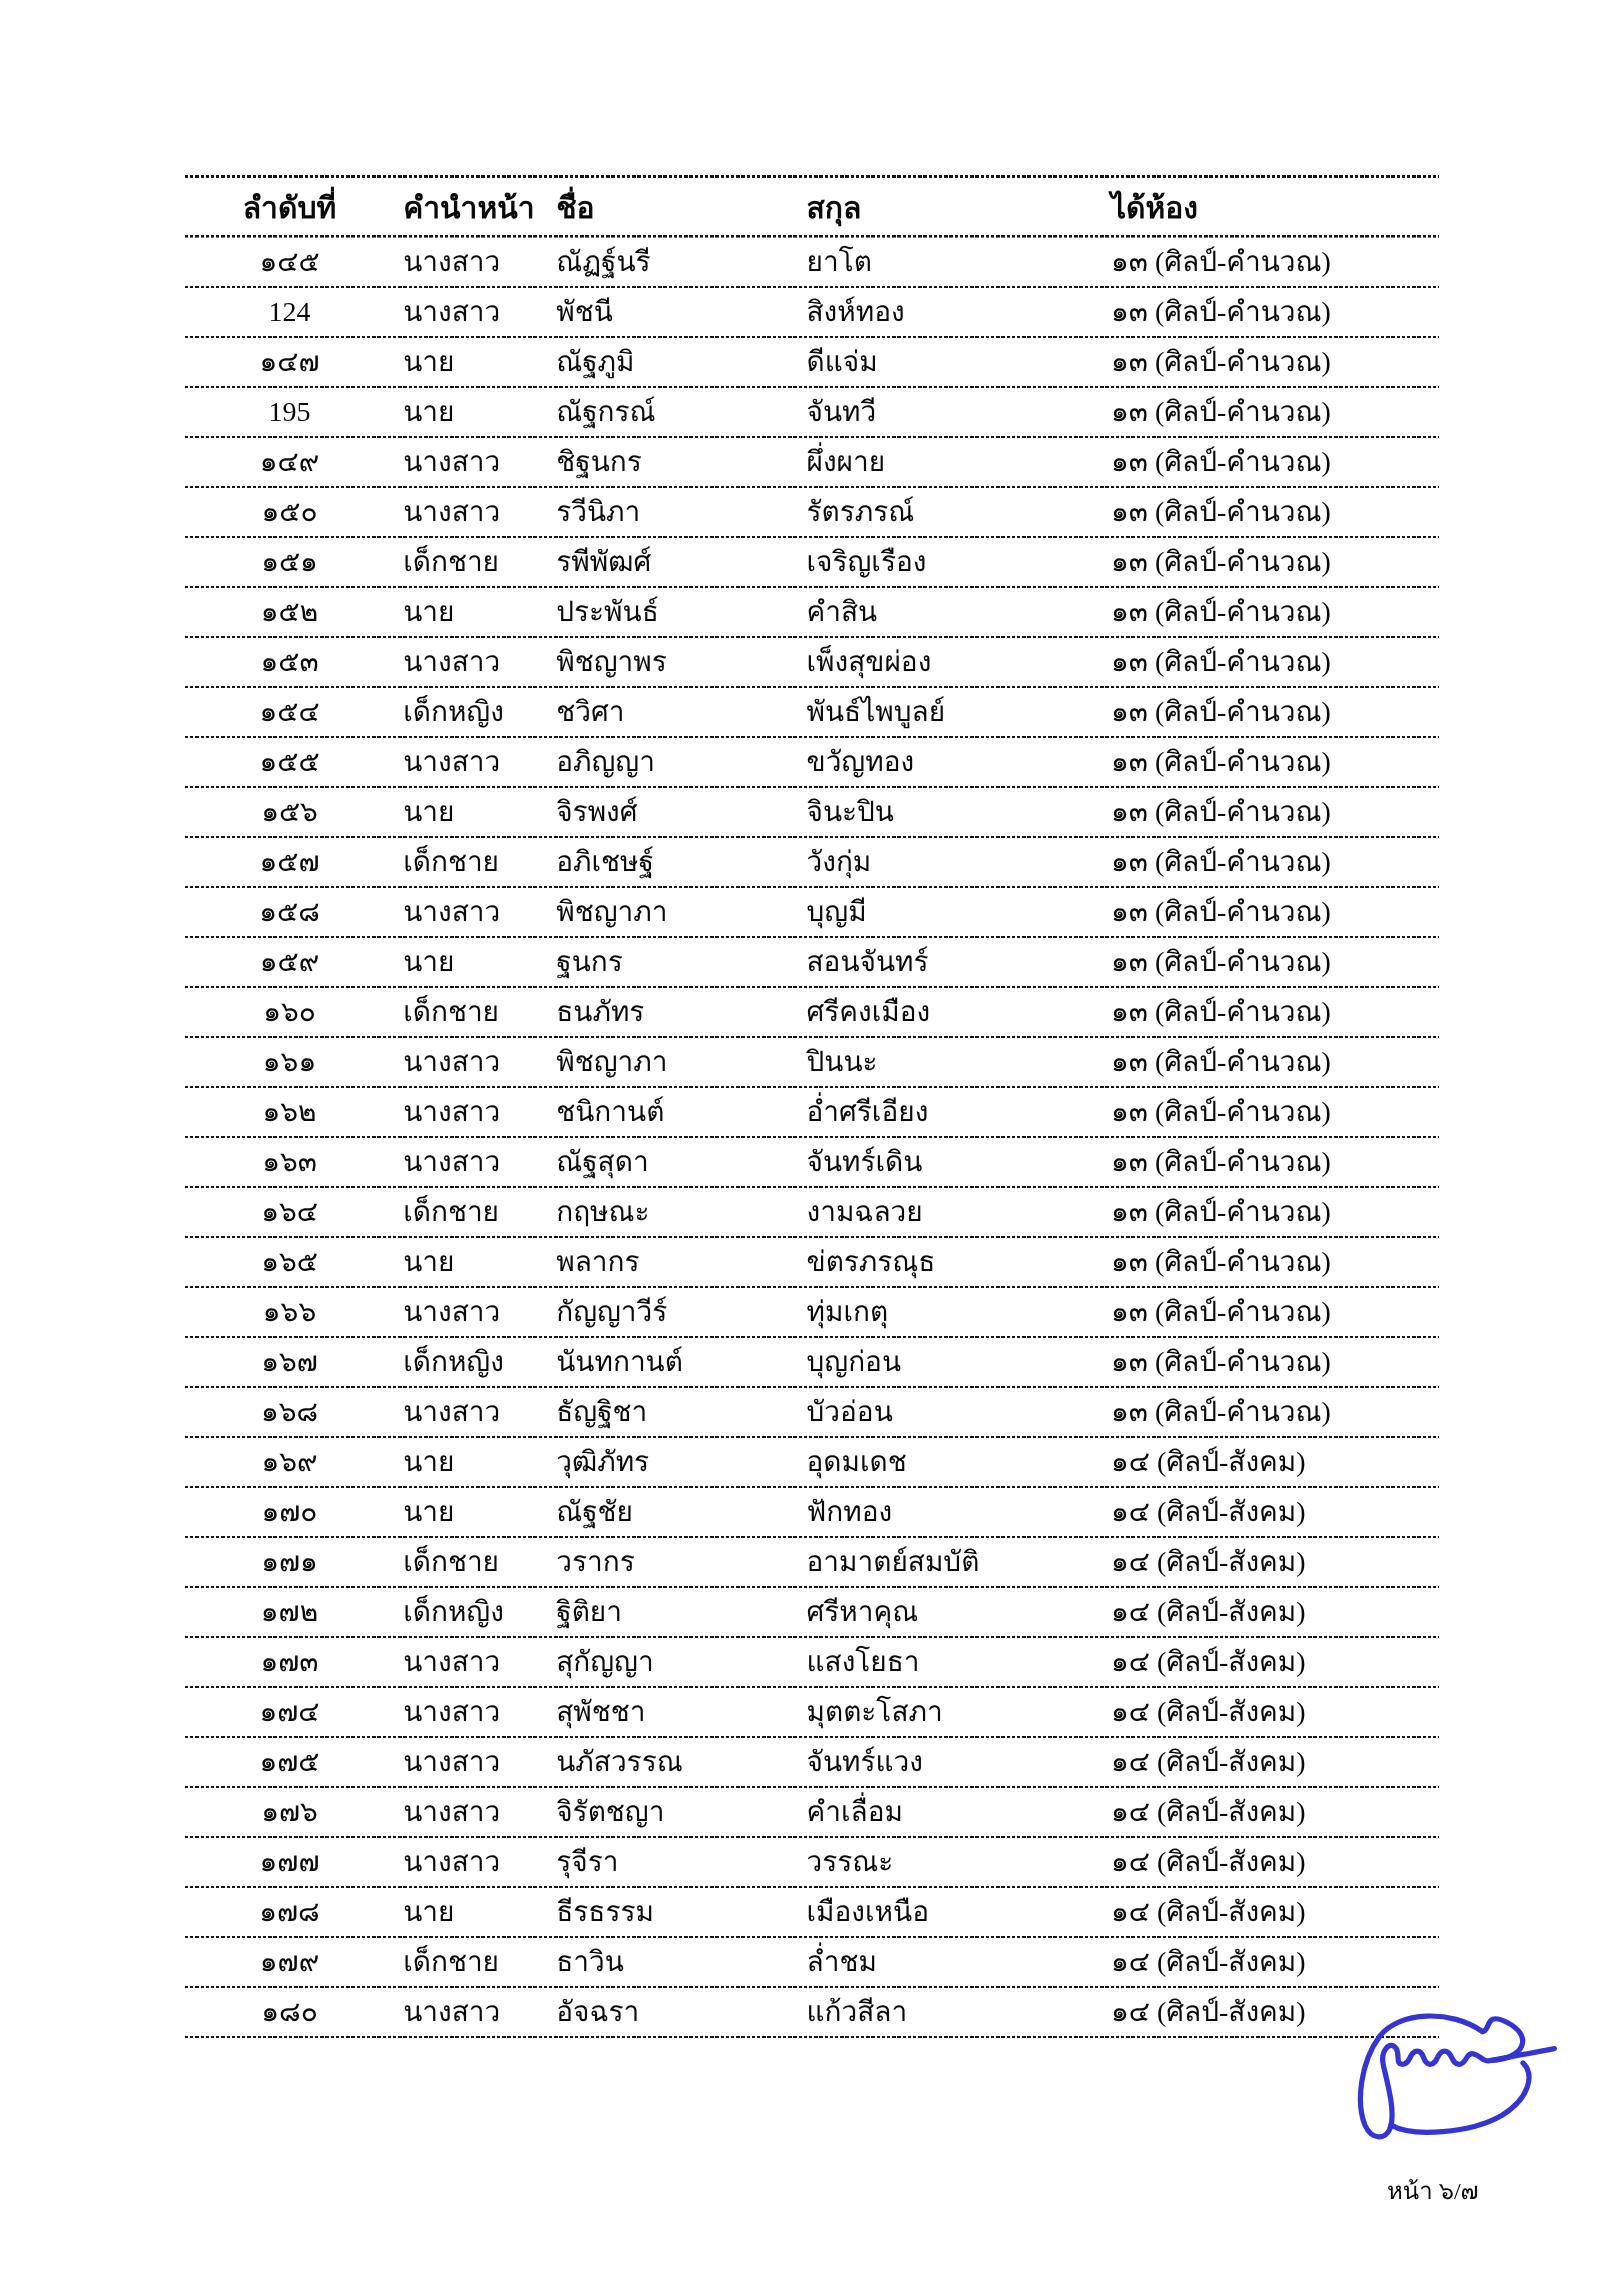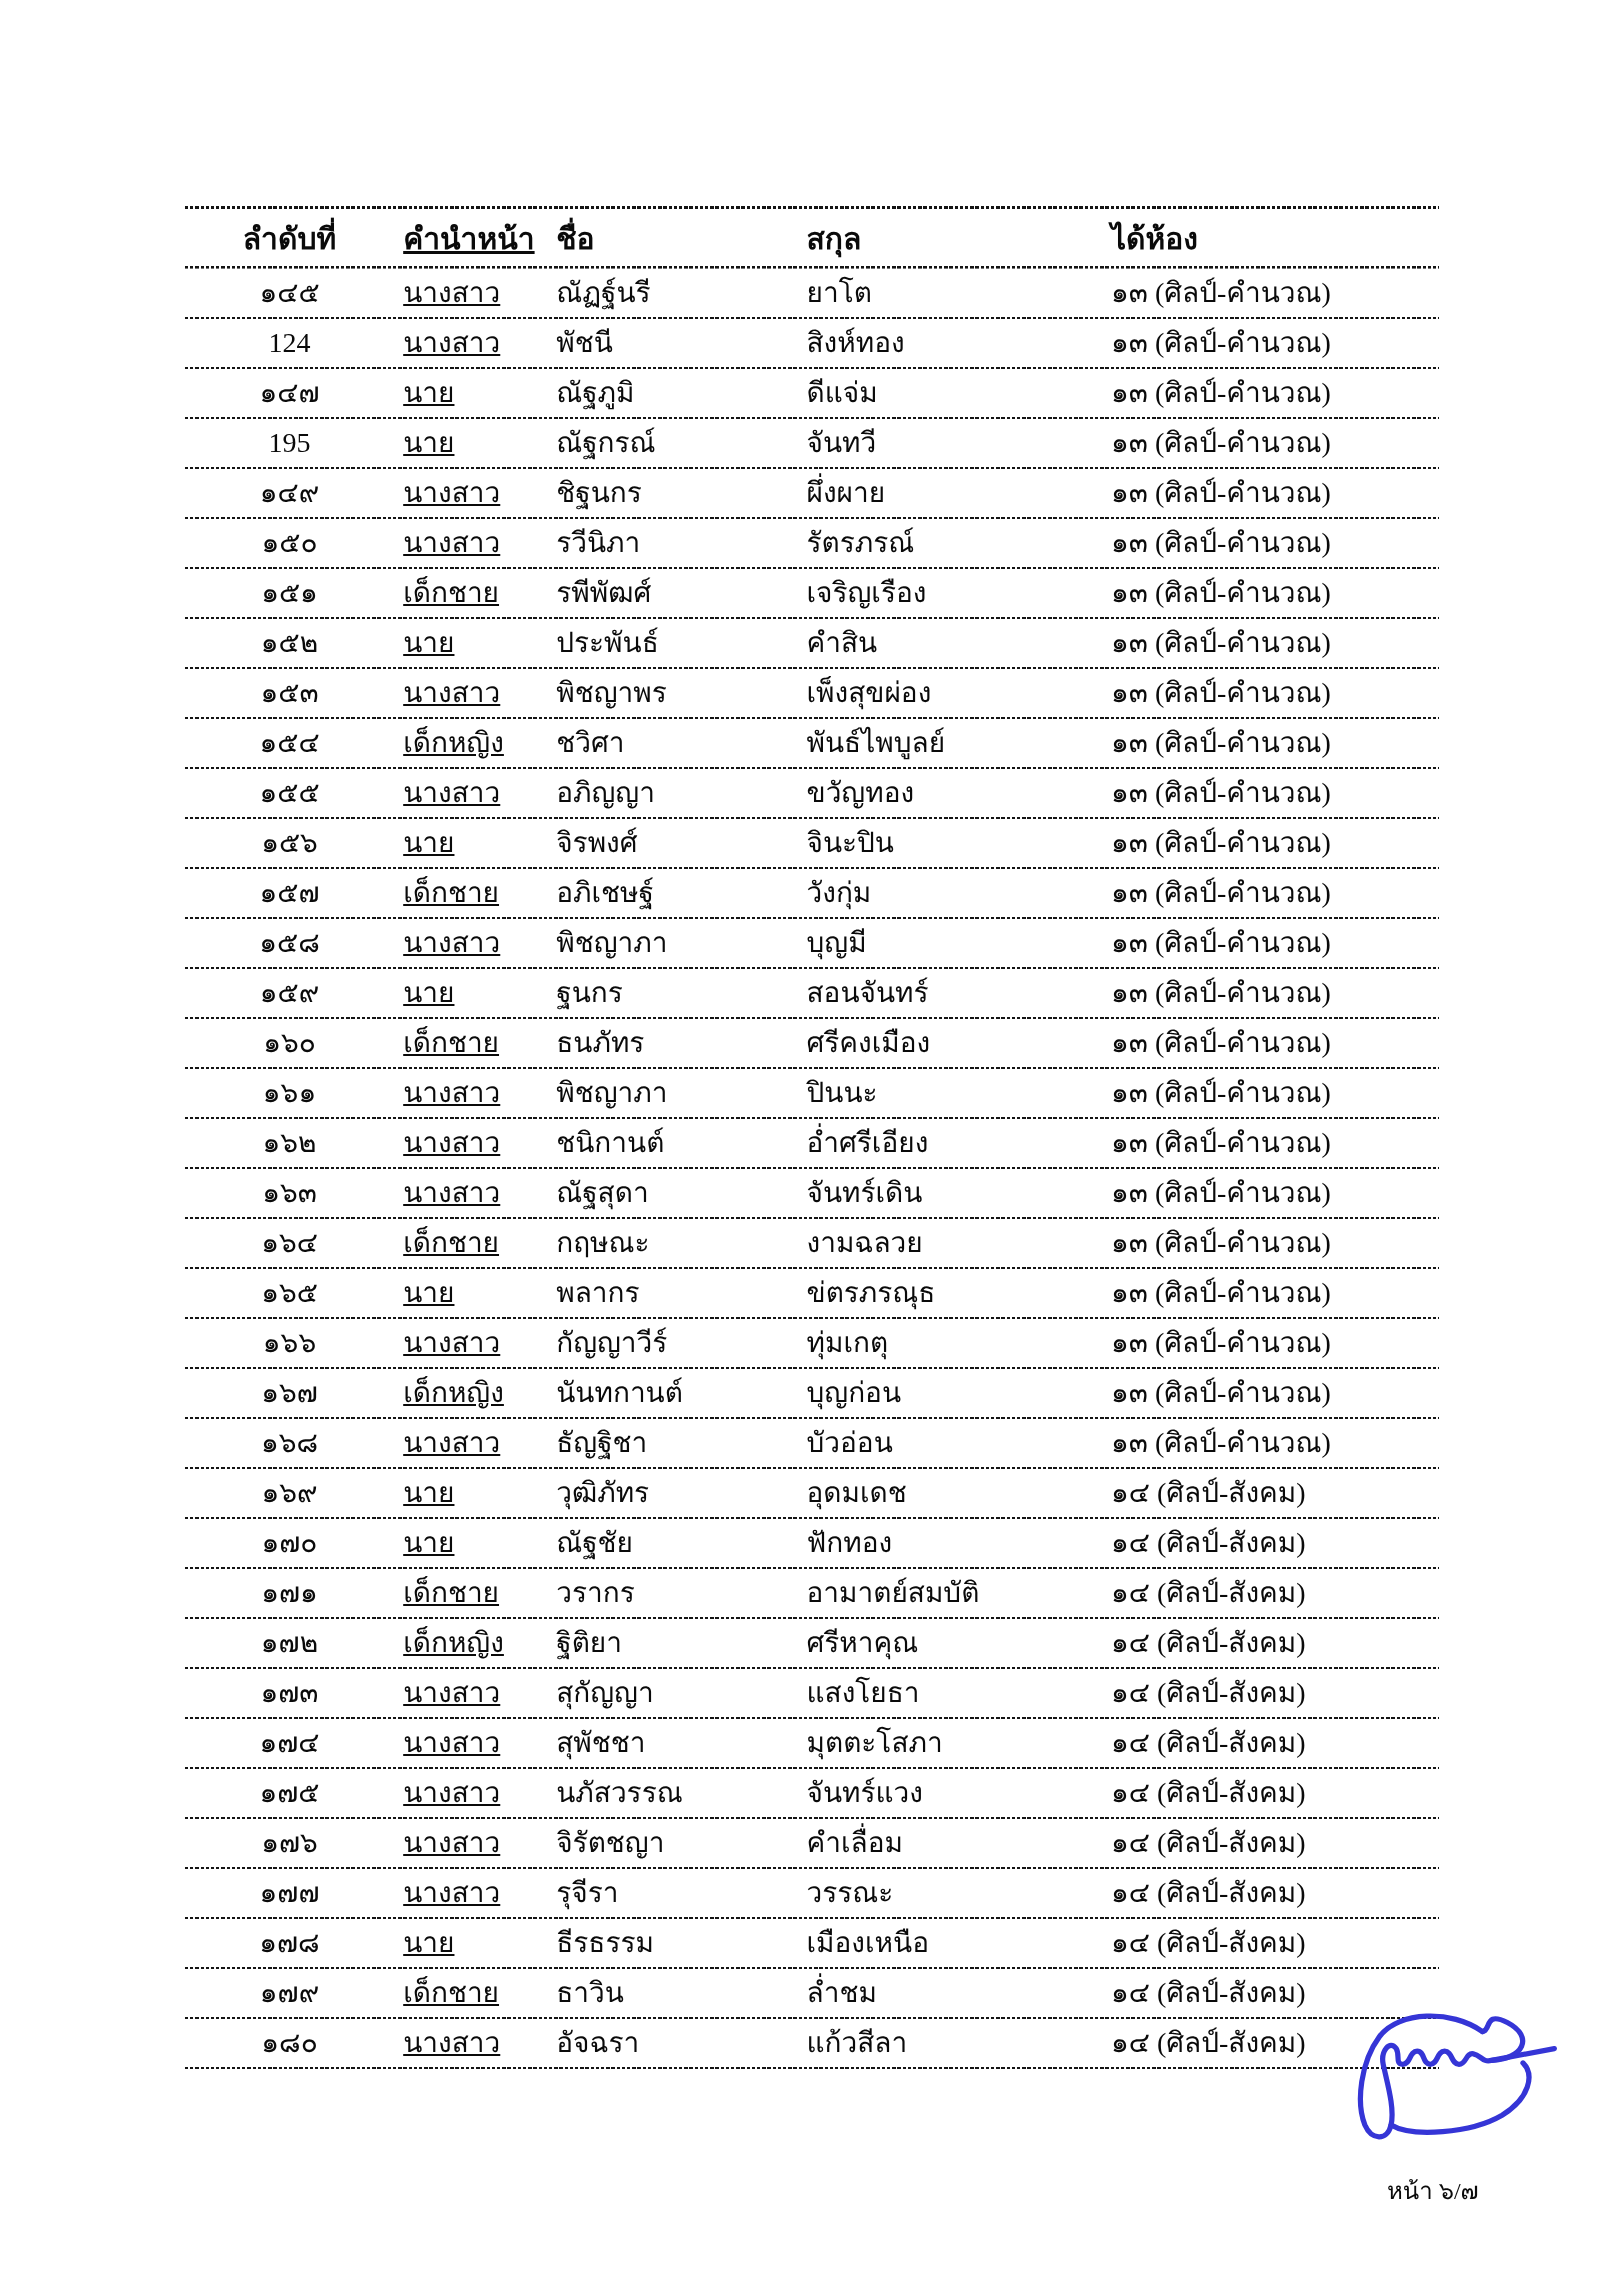--- a/index.html
+++ b/index.html
@@ -12,21 +12,21 @@
     width: 1623px;
     height: 2295px;
     background: #ffffff;
     font-family: "Liberation Serif", "DejaVu Serif", serif;
     color: #0a0a0a;
     overflow: hidden;
   }
   .doc-table {
     position: absolute;
     left: 185px;
-    top: 206px;
+    top: 175px;
     width: 1254px;
   }
   
   .doc-table::before {
     content: "";
     display: block;
     height: 2.6px;
     background-image: repeating-linear-gradient(90deg, #141414 0 3.3px, transparent 3.3px 5.2px);
   }
   .row {
@@ -45,21 +45,21 @@
     font-size: 30px;
     background-size: 100% 2.6px;
   }
   .cell {
     font-size: 28px;
     line-height: 1.1;
     white-space: nowrap;
   }
   .t-head .cell { font-size: 30px; }
   .c-no     { text-align: center; }
-  .c-prefix { padding-left: 9.2px; text-decoration: underline; }
+  .c-prefix { padding-left: 9.2px; }
   .c-name   { padding-left: 5.2px; }
   .c-surname{ padding-left: 6.5px; font-family: Liberation Serif, serif; }
   .c-room   { text-align: left; }
   .t-head .c-prefix { padding-left: 9.2px; }
 
   .signature {
     position: absolute;
     left: 1327px;
     top: 1991px;
     width: 277px;

